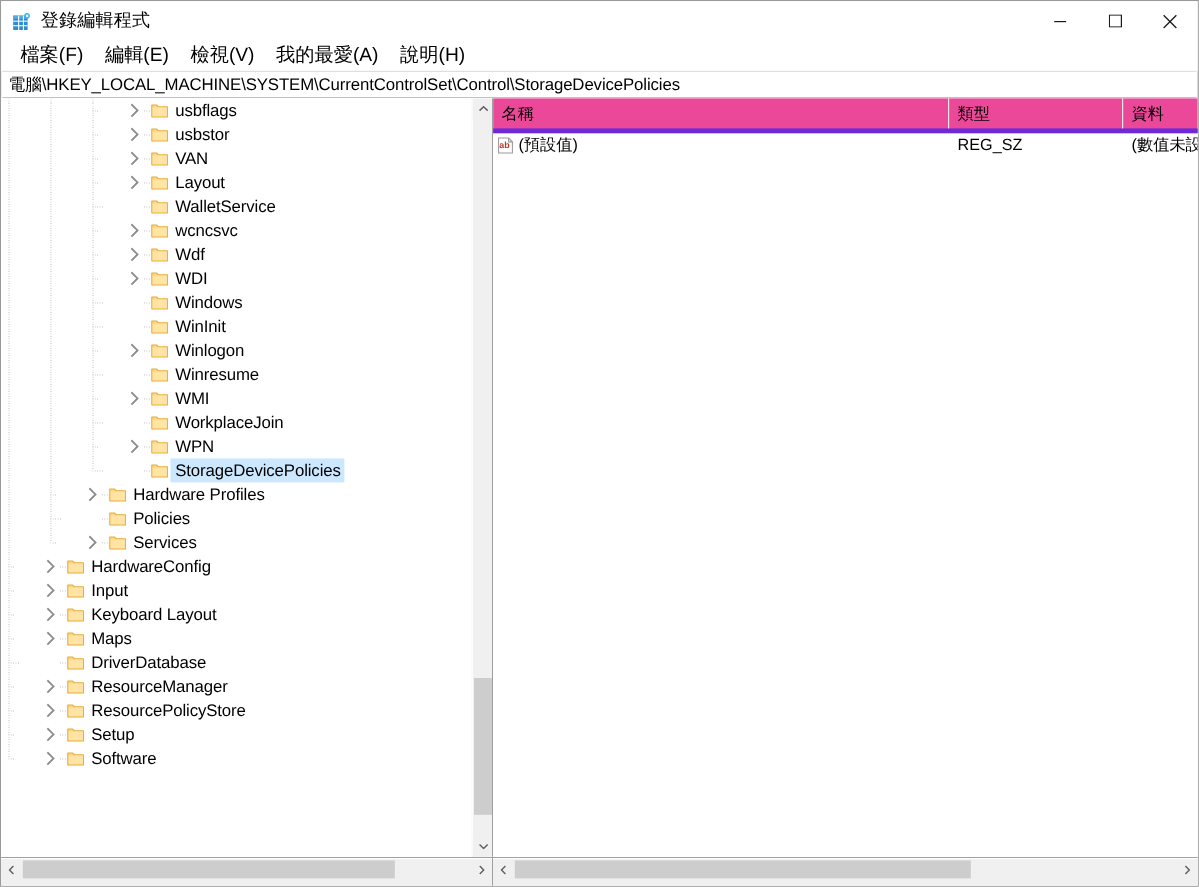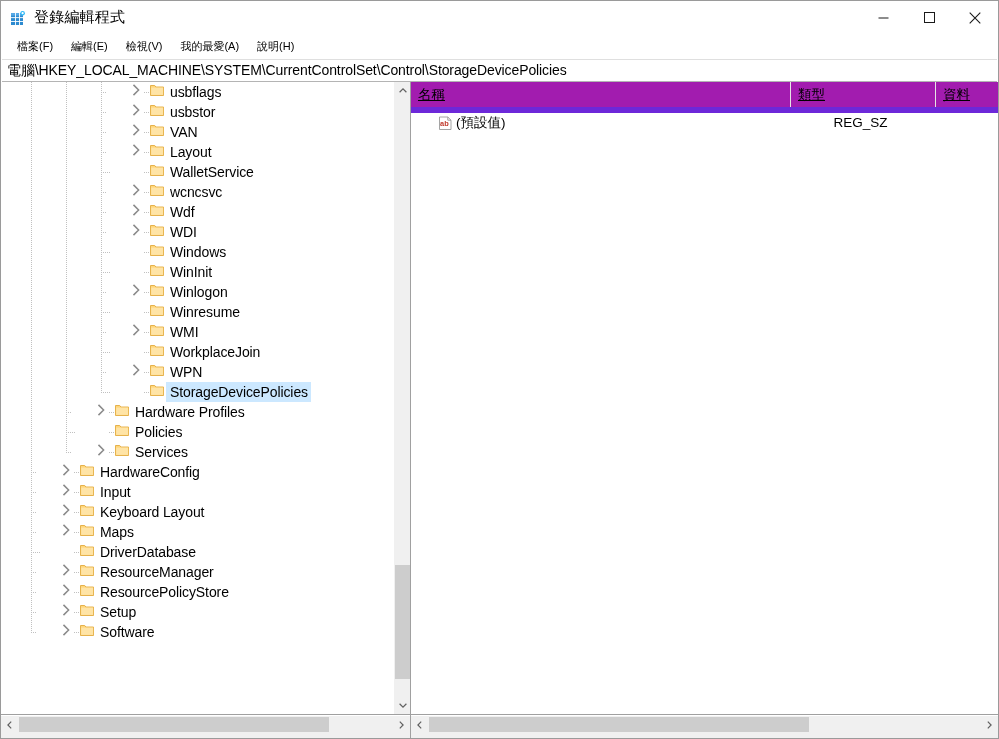--- a/index.html
+++ b/index.html
@@ -71,21 +71,21 @@
   
   .menubar {
     height: 25px;
     min-height: 25px;
     display: flex;
     align-items: center;
     background: #ffffff;
     padding-left: 7px;
   }
   .menu-item {
-    font-size: 11px;
+    font-size: 16px;
     padding: 2px 9px 3px 9px;
     white-space: nowrap;
     color: #000;
     cursor: default;
   }
 
   
   .addressbar {
     height: 23px;
     min-height: 23px;
@@ -136,25 +136,24 @@
     left: 0; top: 0; right: 17px; bottom: 0;
     overflow: hidden;
   }
   .tree-list {
     position: relative;
     padding-top: 0px;
   }
   .tree-row {
     height: 20px;
     display: flex;
-    align-items: flex-start;
+    align-items: center;
     position: relative;
     white-space: nowrap;
     cursor: default;
-    margin-left: 24px;
   }
   .tree-label {
     font-size: 14px;
     line-height: 20px;
     padding: 0 3px 0 4px;
     color: #000;
     letter-spacing: -0.1px;
   }
   .tree-row.selected .tree-label {
     background: #cce8ff;
@@ -211,24 +210,23 @@
     display: flex;
     flex-direction: column;
     position: relative;
     background: #ffffff;
     min-width: 0;
   }
   .list-header {
     height: 25px;
     min-height: 25px;
     display: flex;
-    background: #a21caf;
-    border-bottom: 6px solid #6d28d9;
-    position: relative;
-    text-decoration: underline;
+    background: #ec4899;
+    border-bottom: 4px solid #6d28d9;
+    position: relative;
   }
   .col-head {
     font-size: 13.5px;
     line-height: 25px;
     padding-left: 7px;
     box-sizing: border-box;
     border-right: 1px solid #e5e5e5;
     position: relative;
     cursor: default;
     white-space: nowrap;
@@ -248,21 +246,20 @@
     align-items: center;
     cursor: default;
   }
   .cell {
     font-size: 13.5px;
     line-height: 20px;
     box-sizing: border-box;
     white-space: nowrap;
     overflow: hidden;
     padding-left: 7px;
-    margin-left: 24px;
   }
   .cell-name {
     width: 380px;
     display: flex;
     align-items: center;
     padding-left: 3px;
   }
   .cell-type { width: 145px; }
   .cell-data { flex: 1; }
   .ab-icon {

